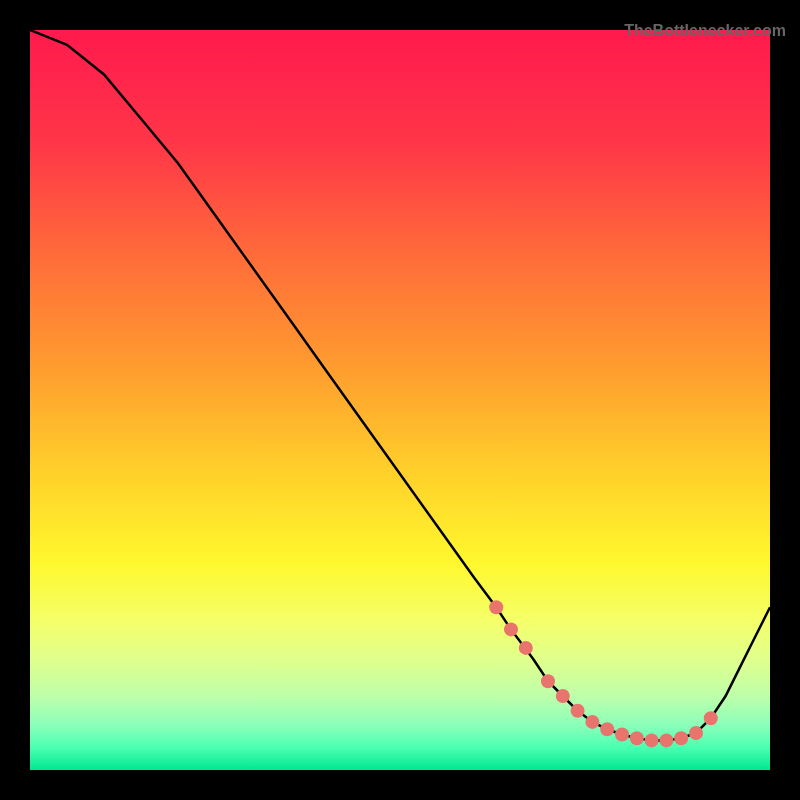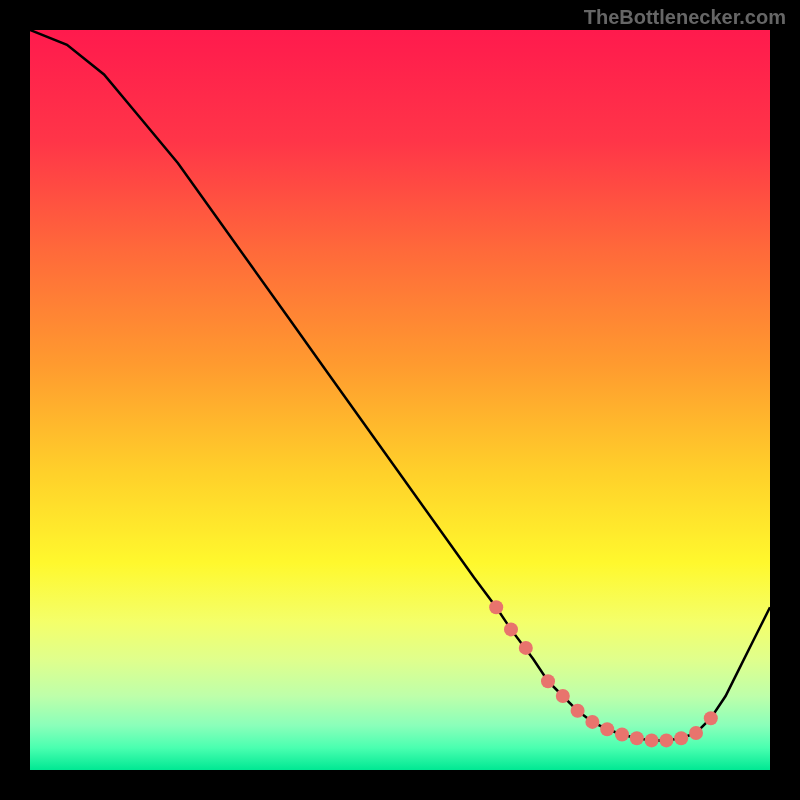--- a/index.html
+++ b/index.html
@@ -6,24 +6,24 @@
   body {
     width: 800px;
     height: 800px;
     background: #000;
     position: relative;
     font-family: Arial, sans-serif;
     overflow: hidden;
   }
   .watermark {
     position: absolute;
-    top: 6px;
+    top: 22px;
     right: 14px;
     color: #666;
-    font-size: 20px;
+    font-size: 16px;
     font-weight: bold;
     z-index: 10;
   }
   .chart-area {
     position: absolute;
     left: 30px;
     top: 30px;
     width: 740px;
     height: 740px;
   }

